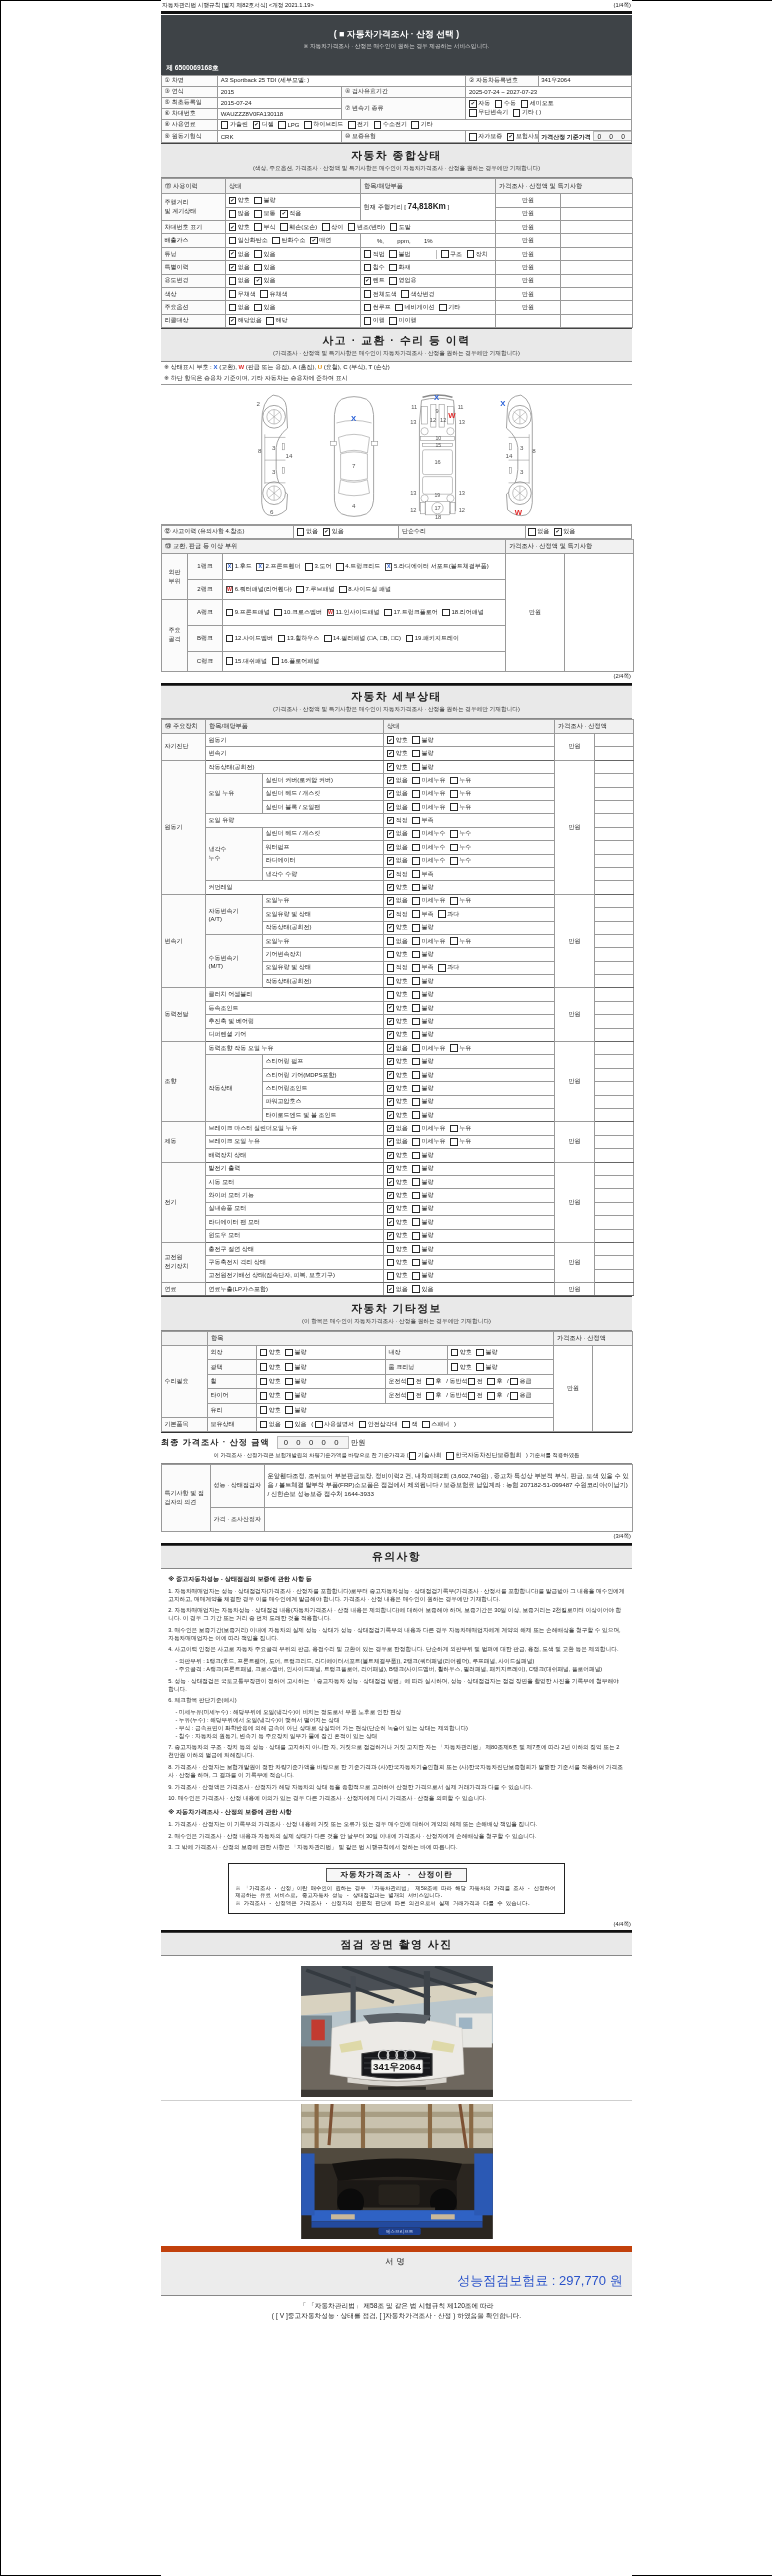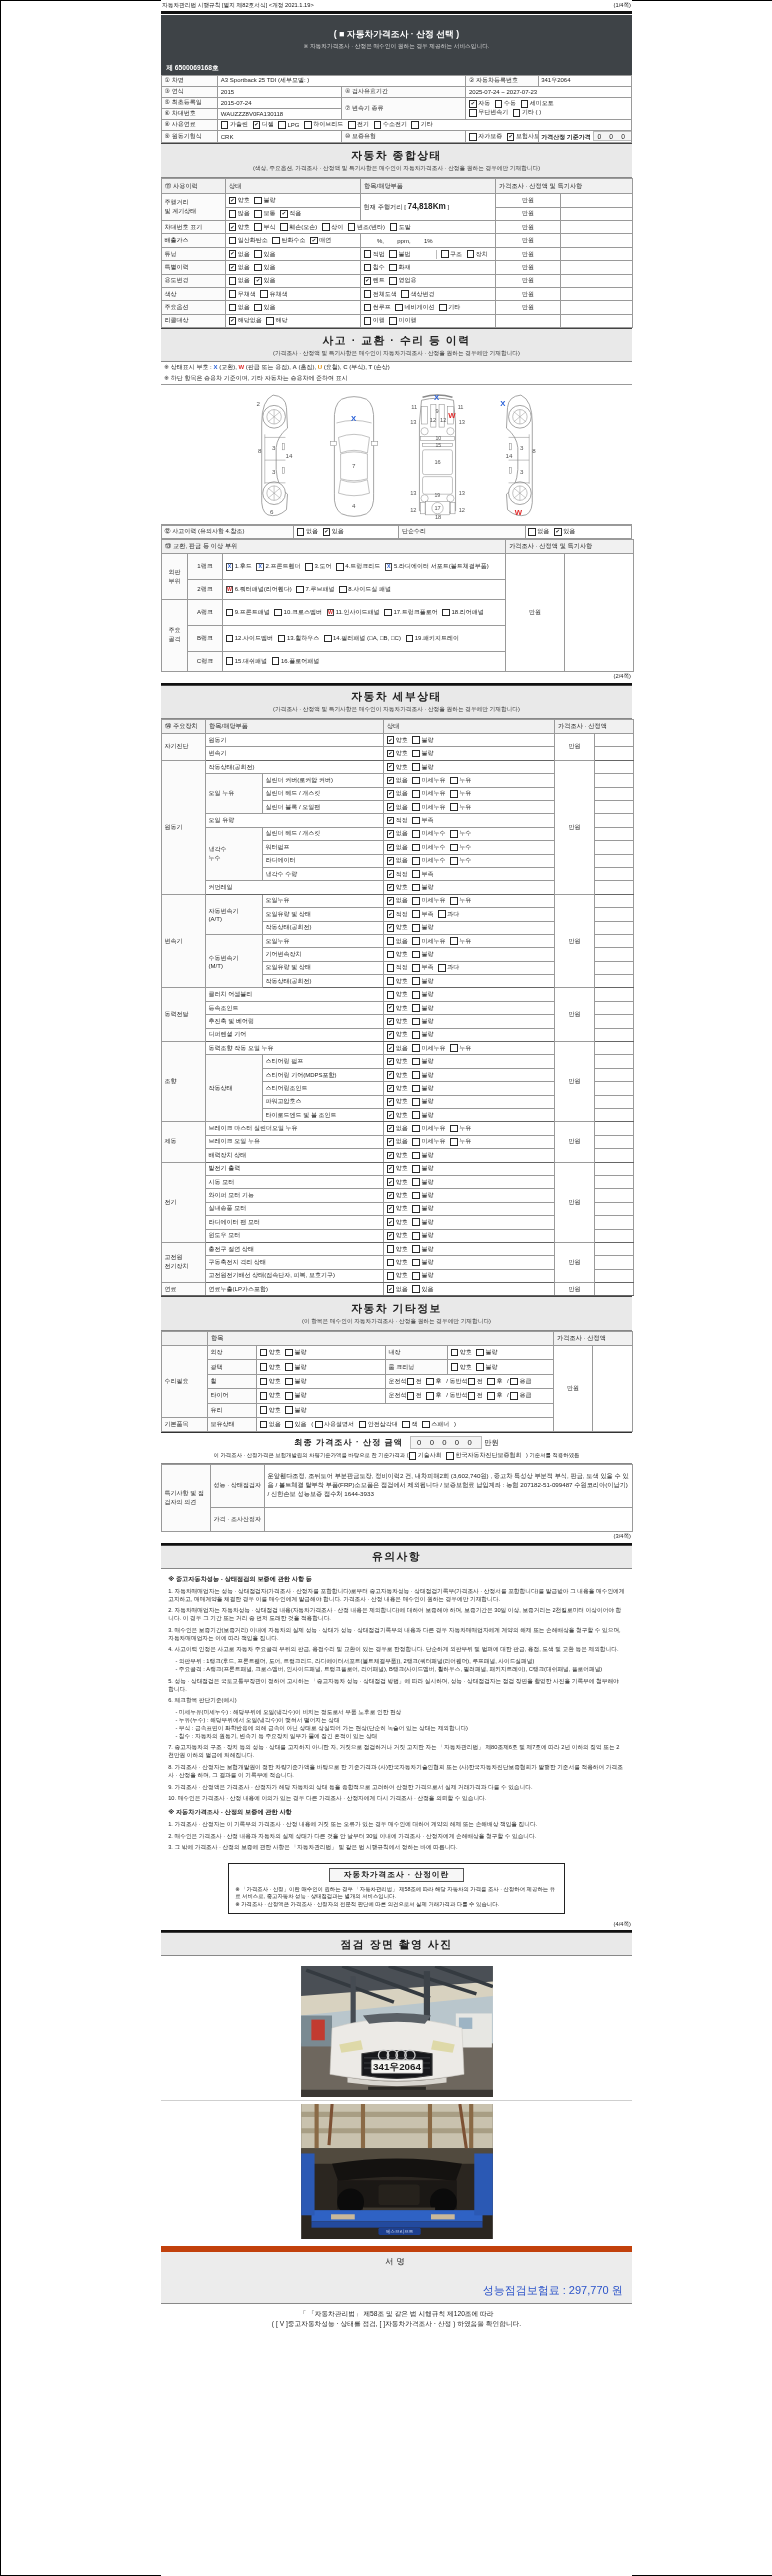--- a/index.html
+++ b/index.html
@@ -30,26 +30,26 @@
   .priceZ{display:inline-block;background:#f4f4f4;border:0.5px solid #bbb;padding:0.5px 4.1px;letter-spacing:3.1px;font-size:6.7px;}
   .pagemark{text-align:right;font-size:5.7px;padding:1.5px 1px;}
   .pbreak{height:2.1px;background:#111;}
   .noteline{font-size:6px;padding:1px 3.1px;}
   .diagwrap{border-top:0.5px solid #999;border-bottom:0.5px solid #999;padding:6.2px 0 4.1px 0;
             display:flex;justify-content:center;gap:25px;background:#fff;}
   svg text{font-family:"Liberation Sans","DejaVu Sans",sans-serif;}
   .notices{font-size:5.7px;line-height:8px;padding:3.1px 7.2px;color:#1c1c1c;}
   .notices .ni{margin:3.6px 0;}
   .notices .sub{margin-left:7.2px;color:#222;}
-  .gbox{border:1px solid #222;margin:5.2px 67px;padding:3.6px 6.2px;text-align:center;}
+  .gbox{border:1px solid #222;margin:5.2px 67px;padding:3.6px 6.2px;text-align:center;font-family:Liberation Mono, monospace;}
   .gbox .gt{font-size:7.7px;font-weight:bold;letter-spacing:1px;border:0.5px solid #555;display:inline-block;padding:1px 13.4px;margin-bottom:3.1px;background:#f7f7f7;}
   .gbox .gl{font-size:5.4px;text-align:left;line-height:7.2px;margin:1px 0;}
   .signband{background:#ececec;border-top:6px solid #c2410c;border-bottom:0.5px solid #888;padding:4.1px 9.3px 5.2px 9.3px;}
   .signband .s1{text-align:center;font-size:8.2px;letter-spacing:3.1px;}
-  .signband .s2{text-align:right;font-size:11px;color:#2b53c9;margin-top:16px;}
+  .signband .s2{text-align:right;font-size:13px;color:#2b53c9;margin-top:5px;}
   .confirm{font-size:6.7px;text-align:center;margin-top:4.6px;line-height:10.3px;}
   .photo{display:block;margin:0 auto;}
   .photodiv{border-bottom:0.5px solid #cfcfcf;margin:3.1px 0;}
 </style>
 </head>
 <body>
 
 <div class="frame"></div>
 
 <div class="page">
@@ -1284,21 +1284,21 @@
               </span><span class="cb">
                 <span class="bx"></span>
                 <span>스패너</span>
               </span></span><span>)</span>
       </td>
     </tr>
   </tbody>
     </table>
 
   <div style="border-top:1.5px solid #333;border-bottom:0.5px solid #888;padding:3.1px 0 2.1px 0;">
-    <div style="text-align:center;">
+    <div style="text-align:left;">
       <span style="font-size:8.2px;font-weight:bold;letter-spacing:1px;">최종 가격조사 · 산정 금액</span>
       &nbsp;&nbsp;<span class="priceZ" style="font-size:7.7px;padding:1px 6.2px;">0 0 0 0 0</span>
       <span style="font-size:7.2px">만원</span>
     </div>
     <div style="text-align:center;font-size:5.4px;margin-top:2.1px;">
       <span>이 가격조사 · 산정가격은 보험개발원의 차량기준가액을 바탕으로 한 기준가격과 (</span><span><span class="cb">
             <span class="bx"></span>
             <span>기술사회</span>
           </span><span class="cb">
             <span class="bx"></span>

